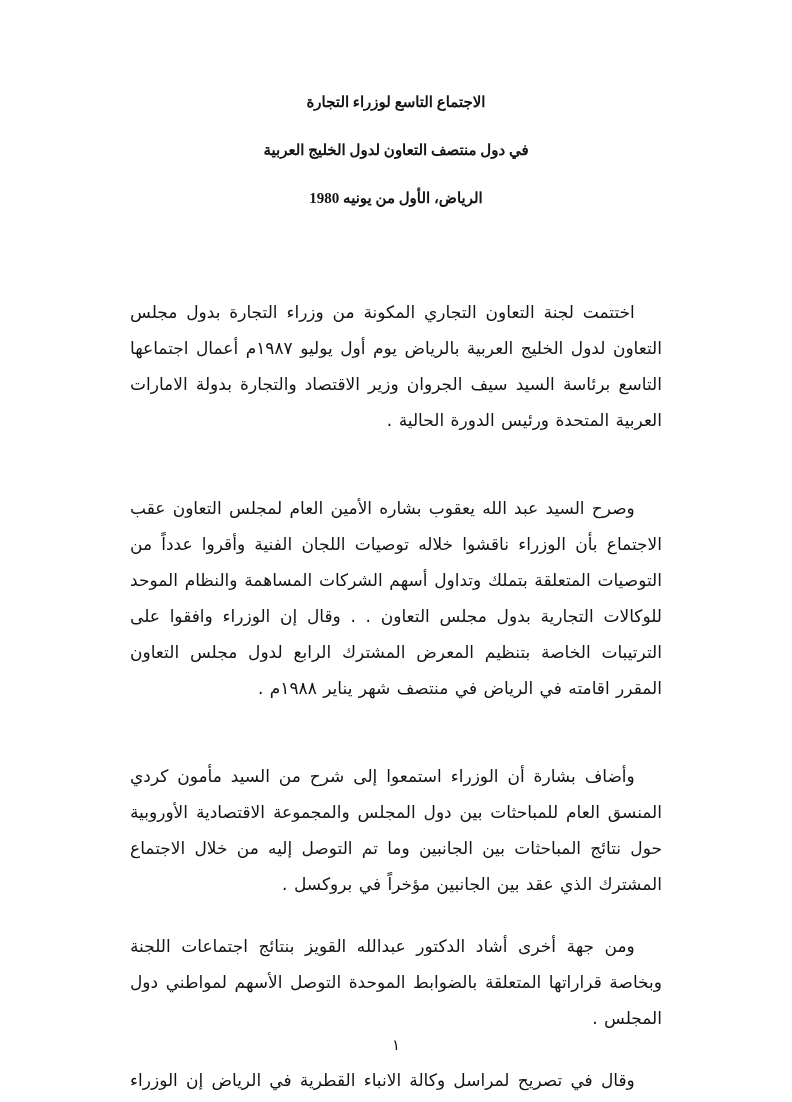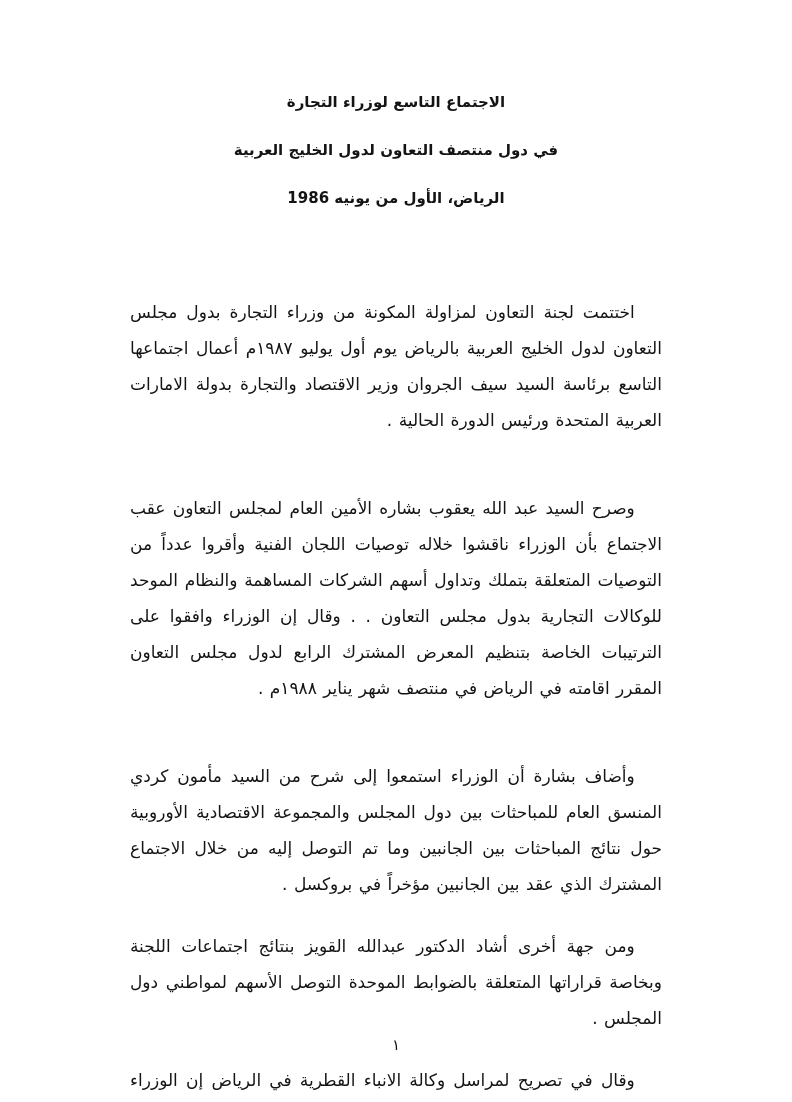--- a/index.html
+++ b/index.html
@@ -16,20 +16,21 @@
     box-sizing: border-box;
     padding: 78px 130px 0 130px;
     direction: rtl;
     font-family: "DejaVu Sans", sans-serif;
     color: #141414;
     overflow: hidden;
   }
   .titles {
     text-align: center;
     margin-bottom: 72px;
+    font-family: Liberation Serif, serif;
   }
   .title-line {
     font-weight: bold;
     font-size: 15px;
     line-height: 48px;
     letter-spacing: 0.2px;
   }
   .body-text {
     font-size: 17px;
   }
@@ -54,25 +55,25 @@
   }
 </style>
 </head>
 <body>
 
 <div class="page">
 
   <div class="titles">
     <div class="title-line">الاجتماع التاسع لوزراء التجارة</div>
     <div class="title-line">في دول منتصف التعاون لدول الخليج العربية</div>
-    <div class="title-line">الرياض، الأول من يونيه 1986</div>
+    <div class="title-line">الرياض، الأول من يونيه 1980</div>
   </div>
 
   <div class="body-text">
-    <p class="gap-lg">اختتمت لجنة التعاون لمزاولة المكونة من وزراء التجارة بدول مجلس التعاون لدول الخليج العربية بالرياض يوم أول يوليو ١٩٨٧م أعمال اجتماعها التاسع برئاسة السيد سيف الجروان وزير الاقتصاد والتجارة بدولة الامارات العربية المتحدة ورئيس الدورة الحالية .</p>
+    <p class="gap-lg">اختتمت لجنة التعاون التجاري المكونة من وزراء التجارة بدول مجلس التعاون لدول الخليج العربية بالرياض يوم أول يوليو ١٩٨٧م أعمال اجتماعها التاسع برئاسة السيد سيف الجروان وزير الاقتصاد والتجارة بدولة الامارات العربية المتحدة ورئيس الدورة الحالية .</p>
     <p class="gap-lg">وصرح السيد عبد الله يعقوب بشاره الأمين العام لمجلس التعاون عقب الاجتماع بأن الوزراء ناقشوا خلاله توصيات اللجان الفنية وأقروا عدداً من التوصيات المتعلقة بتملك وتداول أسهم الشركات المساهمة والنظام الموحد للوكالات التجارية بدول مجلس التعاون . . وقال إن الوزراء وافقوا على الترتيبات الخاصة بتنظيم المعرض المشترك الرابع لدول مجلس التعاون المقرر اقامته في الرياض في منتصف شهر يناير ١٩٨٨م .</p>
     <p>وأضاف بشارة أن الوزراء استمعوا إلى شرح من السيد مأمون كردي المنسق العام للمباحثات بين دول المجلس والمجموعة الاقتصادية الأوروبية حول نتائج المباحثات بين الجانبين وما تم التوصل إليه من خلال الاجتماع المشترك الذي عقد بين الجانبين مؤخراً في بروكسل .</p>
     <p>ومن جهة أخرى أشاد الدكتور عبدالله القويز بنتائج اجتماعات اللجنة وبخاصة قراراتها المتعلقة بالضوابط الموحدة التوصل الأسهم لمواطني دول المجلس .</p>
     <p>وقال في تصريح لمراسل وكالة الانباء القطرية في الرياض إن الوزراء وافقوا أيضاً على عدد من الضوابط الموحدة المتعلقة بالنظام الاسترشادي الموحد للوكالات التجارية وكذلك النظام الاسترشادي الموحد لمزاولة مهنة مراجعة الحسابات .</p>
   </div>
 
   <div class="page-number">١</div>
 
 </div>
 

